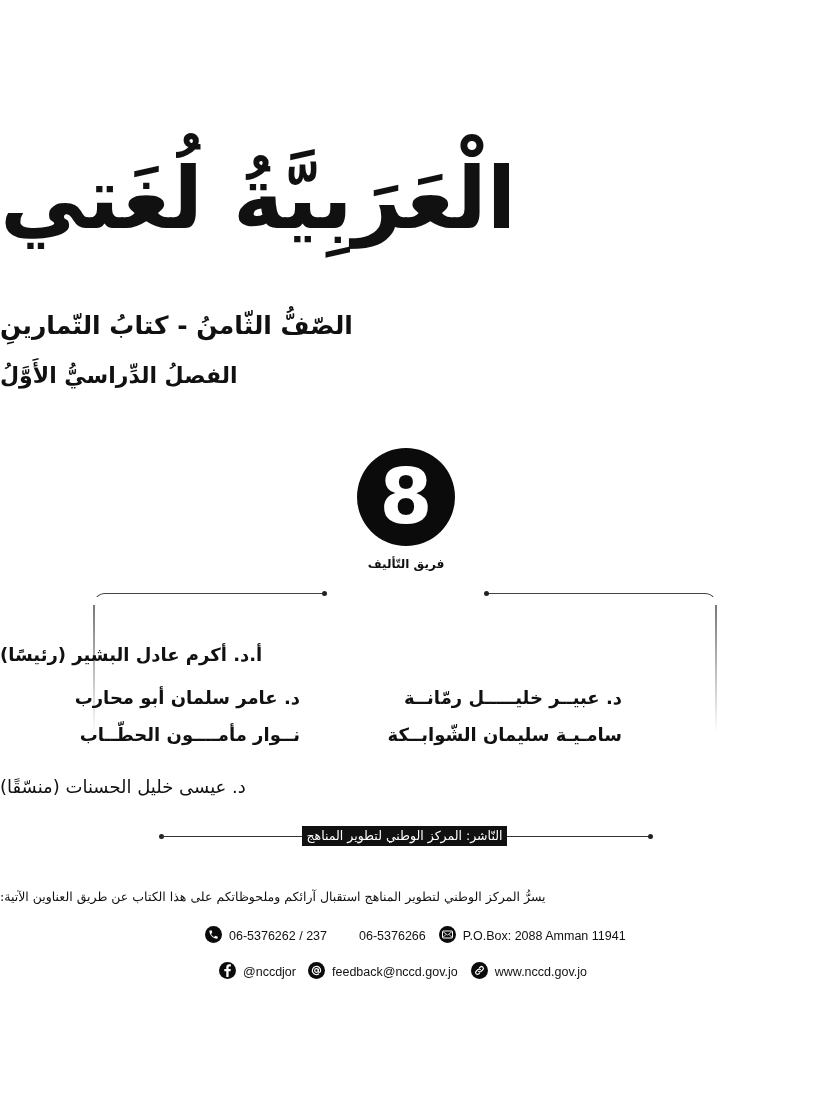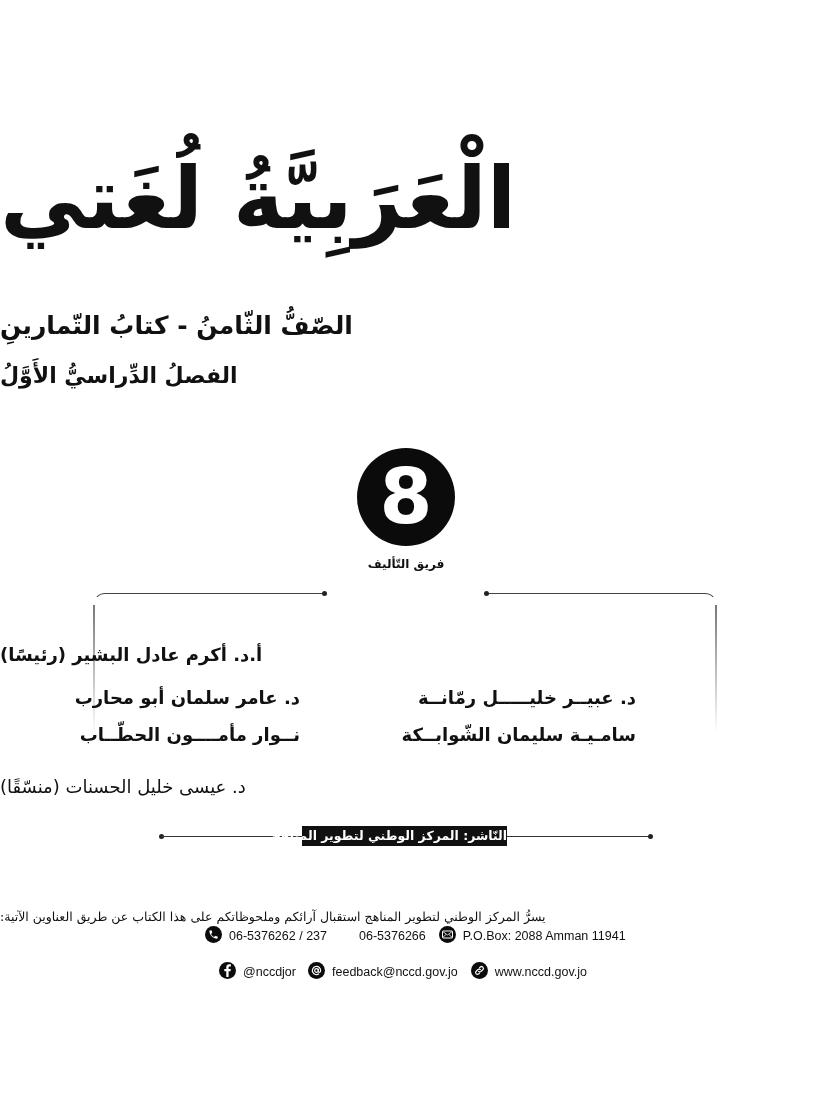--- a/index.html
+++ b/index.html
@@ -43,33 +43,33 @@
   .frame-side-right {
     top: 605px; left: 715px; width: 1.5px; height: 128px;
     background: linear-gradient(#777, rgba(200,200,200,0));
   }
   .dot { width: 5px; height: 5px; border-radius: 50%; background: #222; }
   .team-heading { top: 550px; left: 336px; width: 140px; text-align: center;
     font-size: 12px; font-weight: bold; line-height: 28px; }
 
   .author-lead { top: 640px; font-size: 18px; font-weight: bold; line-height: 30px; }
   .author { font-size: 18px; font-weight: bold; line-height: 30px; white-space: nowrap; }
-  .author.right-col { right: 196px; text-align: left; }
+  .author.right-col { right: 210px; text-align: left; }
   .author.left-col { right: 532px; text-align: right; }
   .author-coord { top: 772px; font-size: 18px; font-weight: normal; line-height: 30px; }
 
   .pub-line-left { top: 836px; left: 161px; width: 141px; height: 1.3px; background: #333; }
   .pub-line-right { top: 836px; left: 507px; width: 143px; height: 1.3px; background: #333; }
   .pub-bar {
     top: 826px; left: 302px; width: 205px; height: 20px; background: #111;
-    color: #fff; font-size: 12.5px; font-weight: bold; line-height: 20px;
+    color: #fff; font-size: 12.5px; font-weight: normal; line-height: 20px;
     text-align: center; white-space: nowrap;
   }
 
-  .feedback-note { top: 886px; font-size: 12.5px; line-height: 22px; font-family: "DejaVu Serif", serif; margin-top: 20px; }
+  .feedback-note { top: 886px; font-size: 12.5px; line-height: 22px; font-family: "DejaVu Serif", serif; }
 
   .contact-row {
     display: flex; align-items: flex-end; font-family: "Liberation Sans", sans-serif;
     font-size: 12.5px; color: #111; white-space: nowrap;
   }
   .ic {
     width: 17px; height: 17px; border-radius: 50%; background: #0b0b0b;
     display: inline-flex; align-items: center; justify-content: center;
     margin-right: 7px; flex: 0 0 auto;
   }

